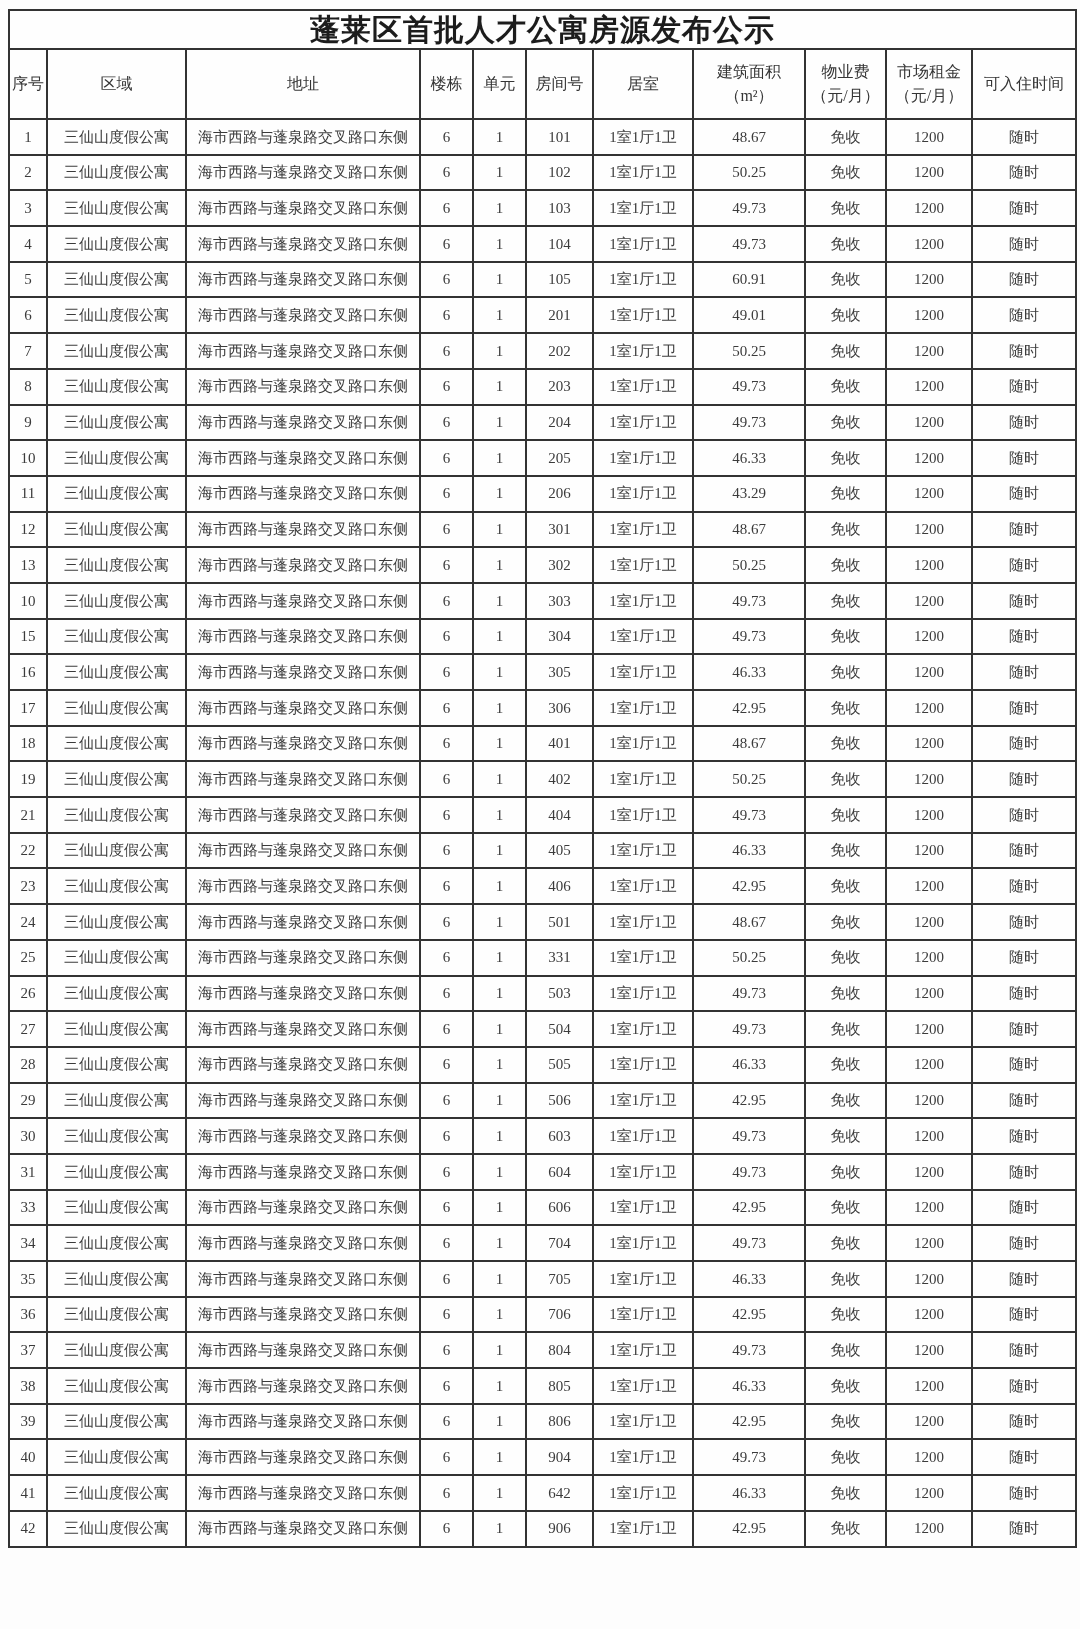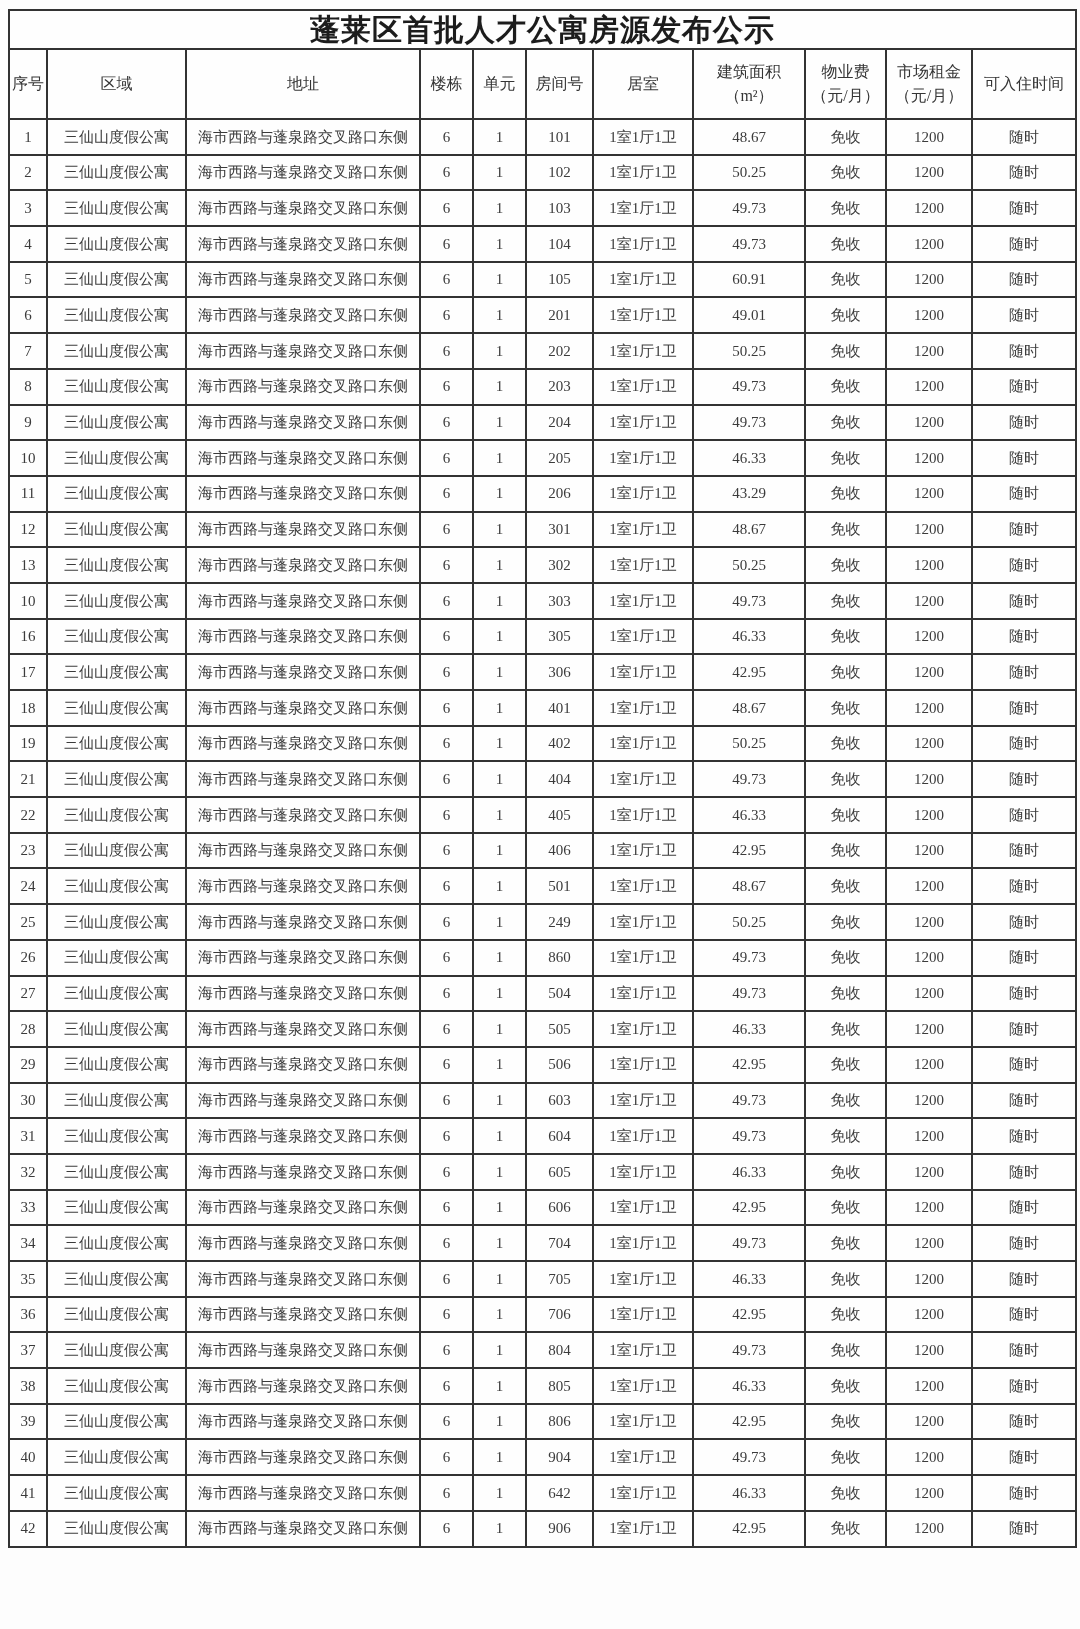--- a/index.html
+++ b/index.html
@@ -274,20 +274,33 @@
           <td>6</td>
           <td>1</td>
           <td>303</td>
           <td>1室1厅1卫</td>
           <td>49.73</td>
           <td>免收</td>
           <td>1200</td>
           <td>随时</td>
         </tr>
         <tr>
+          <td>15</td>
+          <td>三仙山度假公寓</td>
+          <td>海市西路与蓬泉路交叉路口东侧</td>
+          <td>6</td>
+          <td>1</td>
+          <td>304</td>
+          <td>1室1厅1卫</td>
+          <td>49.73</td>
+          <td>免收</td>
+          <td>1200</td>
+          <td>随时</td>
+        </tr>
+        <tr>
           <td>16</td>
           <td>三仙山度假公寓</td>
           <td>海市西路与蓬泉路交叉路口东侧</td>
           <td>6</td>
           <td>1</td>
           <td>305</td>
           <td>1室1厅1卫</td>
           <td>46.33</td>
           <td>免收</td>
           <td>1200</td>
@@ -383,34 +396,34 @@
           <td>免收</td>
           <td>1200</td>
           <td>随时</td>
         </tr>
         <tr>
           <td>25</td>
           <td>三仙山度假公寓</td>
           <td>海市西路与蓬泉路交叉路口东侧</td>
           <td>6</td>
           <td>1</td>
-          <td>249</td>
+          <td>331</td>
           <td>1室1厅1卫</td>
           <td>50.25</td>
           <td>免收</td>
           <td>1200</td>
           <td>随时</td>
         </tr>
         <tr>
           <td>26</td>
           <td>三仙山度假公寓</td>
           <td>海市西路与蓬泉路交叉路口东侧</td>
           <td>6</td>
           <td>1</td>
-          <td>860</td>
+          <td>503</td>
           <td>1室1厅1卫</td>
           <td>49.73</td>
           <td>免收</td>
           <td>1200</td>
           <td>随时</td>
         </tr>
         <tr>
           <td>27</td>
           <td>三仙山度假公寓</td>
           <td>海市西路与蓬泉路交叉路口东侧</td>
@@ -464,33 +477,20 @@
         </tr>
         <tr>
           <td>31</td>
           <td>三仙山度假公寓</td>
           <td>海市西路与蓬泉路交叉路口东侧</td>
           <td>6</td>
           <td>1</td>
           <td>604</td>
           <td>1室1厅1卫</td>
           <td>49.73</td>
-          <td>免收</td>
-          <td>1200</td>
-          <td>随时</td>
-        </tr>
-        <tr>
-          <td>32</td>
-          <td>三仙山度假公寓</td>
-          <td>海市西路与蓬泉路交叉路口东侧</td>
-          <td>6</td>
-          <td>1</td>
-          <td>605</td>
-          <td>1室1厅1卫</td>
-          <td>46.33</td>
           <td>免收</td>
           <td>1200</td>
           <td>随时</td>
         </tr>
         <tr>
           <td>33</td>
           <td>三仙山度假公寓</td>
           <td>海市西路与蓬泉路交叉路口东侧</td>
           <td>6</td>
           <td>1</td>

